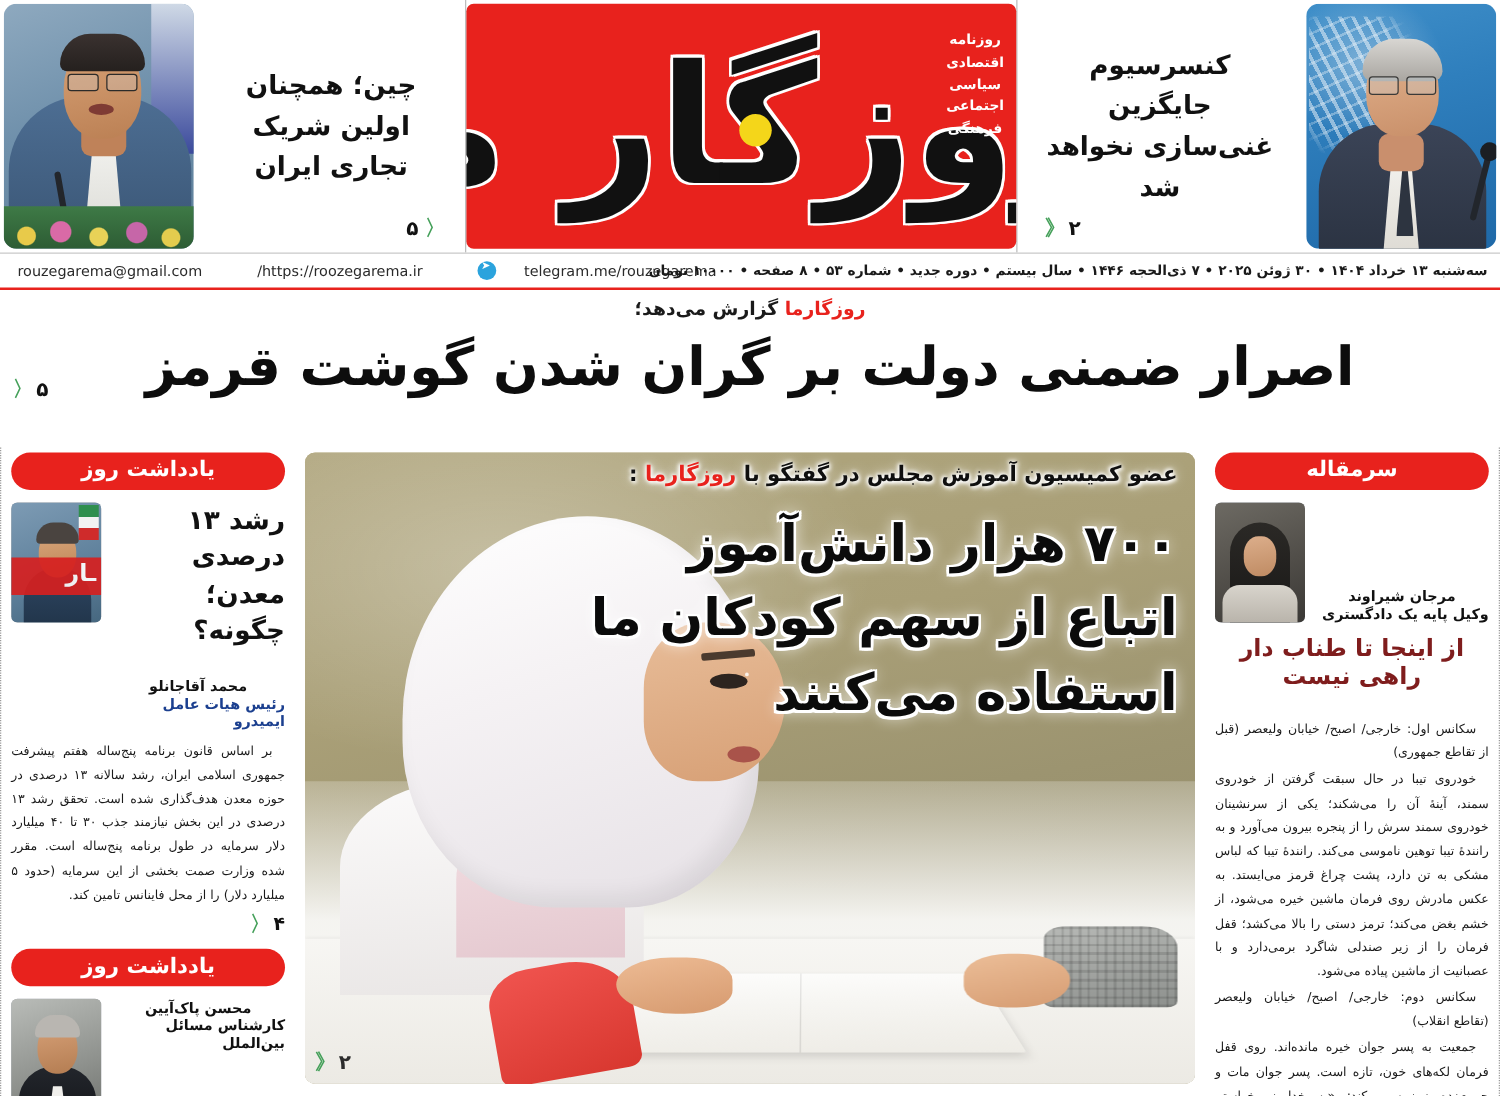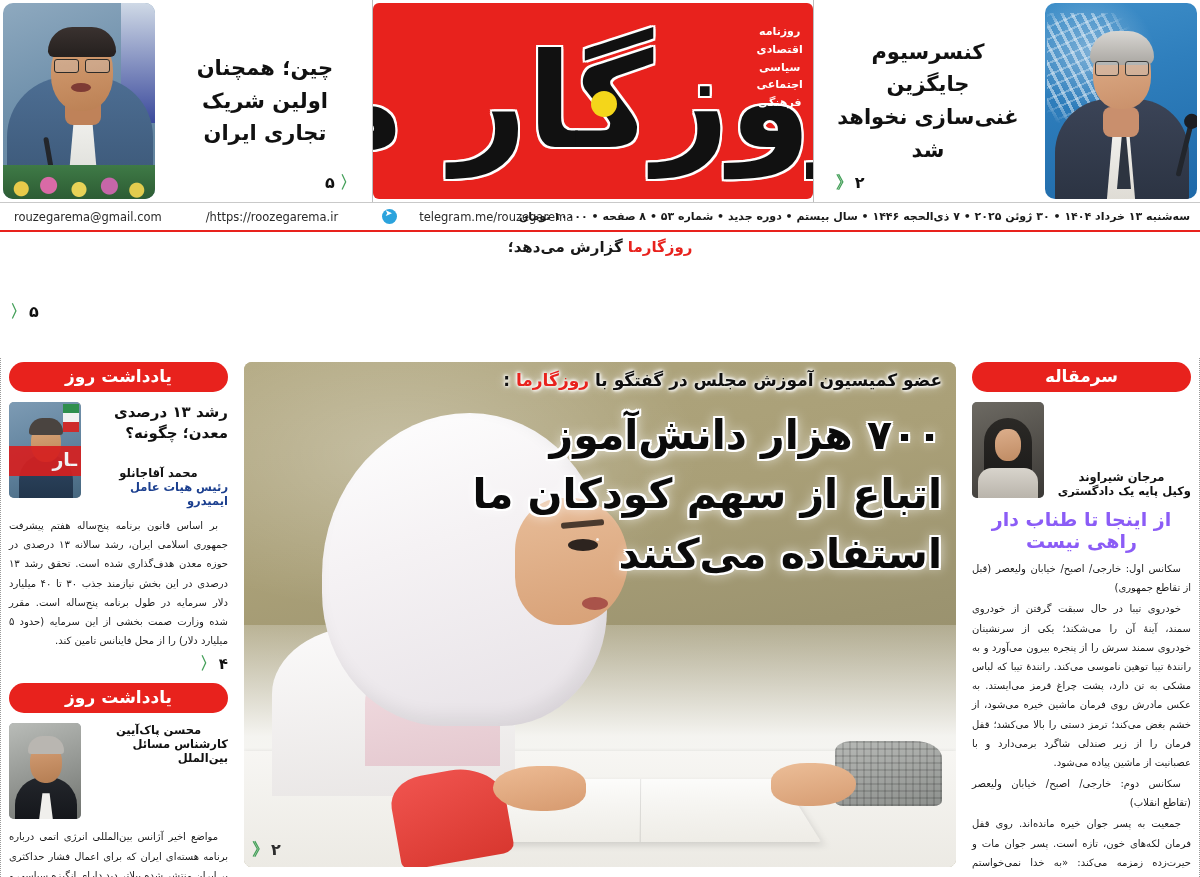--- a/index.html
+++ b/index.html
@@ -348,36 +348,36 @@
     position:absolute; left:0; right:0; top:44px; height:30px;
     background:#d62020; opacity:.92;
   }
   .ap-redband::after{
     content:"ـار"; position:absolute; right:4px; top:2px;
     color:#fff; font-size:19px; font-weight:bold;
   }
 
   .author-meta { flex: 1 1 auto; display: flex; flex-direction: column; }
   .note-title {
-    font-size: 15px; font-weight: bold; color: #111;
+    font-size: 21px; font-weight: bold; color: #111;
     line-height: 1.4; text-align: right; margin-bottom: 22px;
   }
   .author-name { font-size: 11.5px; font-weight: bold; color: #111; text-align: center; }
   .author-role { font-size: 11.5px; font-weight: bold; color: #111; }
   .author-role.blue { color: #1b3f8f; }
 
   .body-text {
     font-size: 10px; line-height: 1.92; color: #1a1a1a;
     text-align: justify; direction: rtl;
   }
   .body-text p { margin-bottom: 2px; text-indent: 10px; }
 
   .editorial-title {
-    font-size: 19px; font-weight: bold; color: #8b5cf6;
-    text-align: center; margin: 10px 0 7px; direction: rtl;
+    font-size: 19px; font-weight: bold; color: #7f1d1d;
+    text-align: center; margin: 10px 0 22px; direction: rtl;
   }
 
   .page-ref {
     display: flex; align-items: center; gap: 5px;
     font-size: 15px; font-weight: bold; color: #111;
     justify-content: flex-start; margin-top: 2px;
   }
 
   
   .photo-main {
@@ -578,20 +578,21 @@
         <span>telegram.me/rouzegarema</span>
       </span>
     </div>
     <div class="dateline">سه‌شنبه ۱۳ خرداد ۱۴۰۴ • ۳۰ ژوئن ۲۰۲۵ • ۷ ذی‌الحجه ۱۴۴۶ • سال بیستم • دوره جدید • شماره ۵۳ • ۸ صفحه • ۱۰۰۰۰ تومان</div>
   </div>
 
   <div class="lead">
     <div class="lead-kicker">
       <span class="brand">روزگارما</span><span> گزارش می‌دهد؛</span>
     </div>
+    <div class="lead-title">اصرار ضمنی دولت بر گران شدن گوشت قرمز</div>
     <div class="lead-page">
       <span class="chev">〈</span>
       <span>۵</span>
     </div>
   </div>
 
   <div class="cols">
 
     <div class="col-left">
       <div class="pill">سرمقاله</div>

